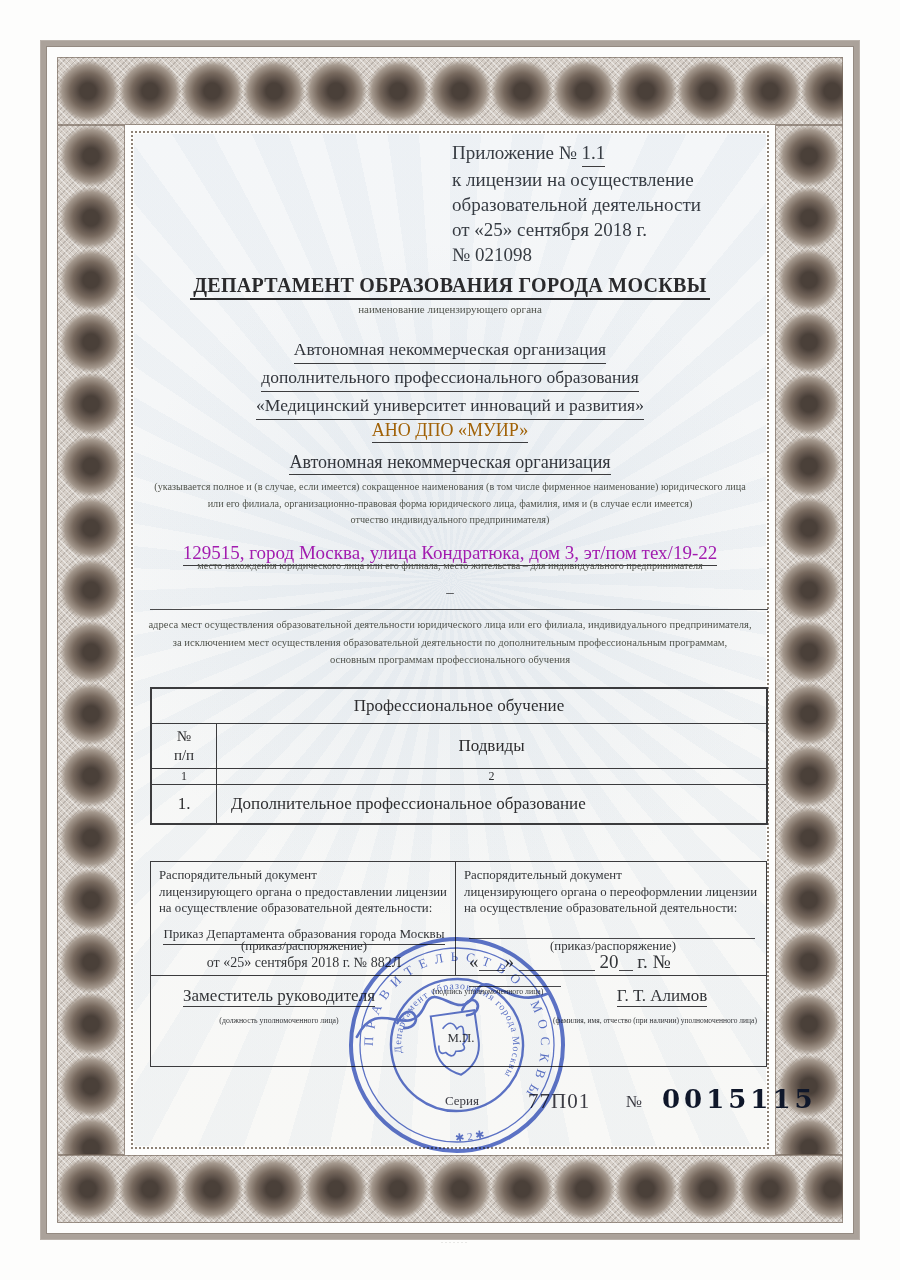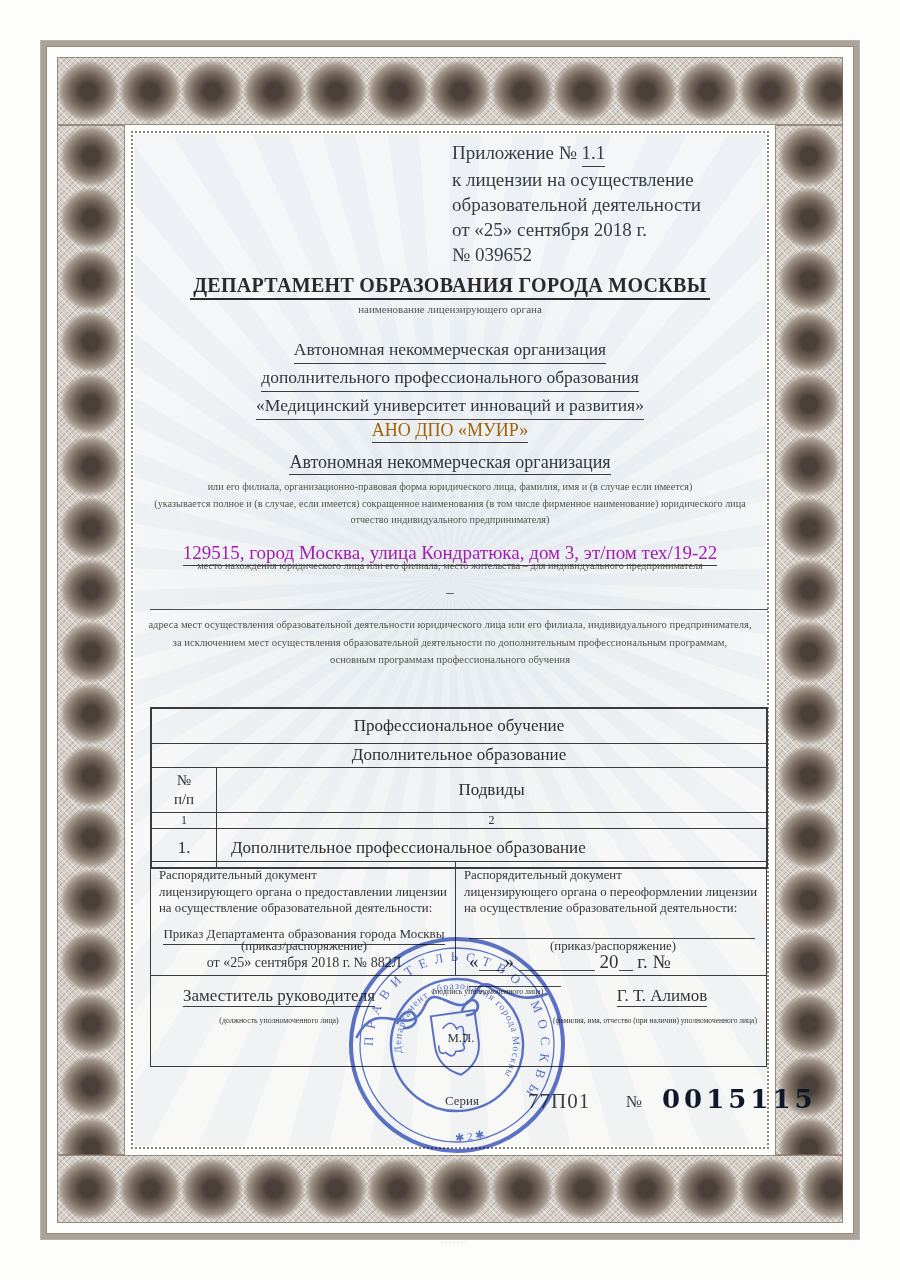--- a/index.html
+++ b/index.html
@@ -46,21 +46,21 @@
   .short{left:140px;top:420px;width:620px;font-size:18px;color:#a16207;}
   .legal{left:140px;top:452px;width:620px;font-size:18px;color:#33363c;}
   .legal-cap{left:140px;top:479px;width:620px;font-size:10.2px;line-height:16.5px;}
   .addr{left:140px;top:542px;width:620px;font-size:19px;color:#a21caf;}
   .addr-cap{left:140px;top:560px;width:620px;font-size:10.2px;}
   .dash{left:140px;top:584px;width:620px;font-size:15px;}
   .dash-rule{left:150px;top:609px;width:618px;border-top:1.5px solid #4a4a4c;}
   .places-cap{left:140px;top:616px;width:620px;font-size:10.6px;line-height:17.5px;}
 
   table.lic{position:absolute;left:150px;top:687px;width:618px;border-collapse:collapse;
-            font-size:17px;color:#2e2e30;margin-top:20px;}
+            font-size:17px;color:#2e2e30;}
   table.lic td{border:1.5px solid #3b3b3d;padding:0 4px;}
   table.lic{border:2px solid #3b3b3d;}
   td.c1{width:56px;text-align:center;}
 
   .orders{left:150px;top:861px;width:615px;height:204px;border:1.5px solid #3b3b3d;}
   .orders .blk{position:absolute;font-size:12.8px;line-height:16.5px;color:#333538;}
   .orders .divider{position:absolute;left:304px;top:0;height:114px;border-left:1.5px solid #3b3b3d;}
   .orders .midrule{position:absolute;left:0;top:113px;width:100%;border-top:1.5px solid #3b3b3d;}
   .smallcap{font-size:8px;color:#54574f;}
   .bl{display:inline-block;border-bottom:1.2px solid #47474a;height:12px;vertical-align:bottom;}
@@ -91,66 +91,63 @@
   <div class="band band-v band-right"></div>
   <div class="rope"></div>
   <div class="inner-bg"></div>
 
   <div class="abs hdr">
     <div><span>Приложение №</span>
       <span class="u">1.1</span></div>
     <div>к лицензии на осуществление</div>
     <div>образовательной деятельности</div>
     <div>от «25» сентября 2018 г.</div>
-    <div>№ 039652</div>
+    <div>№ 021098</div>
   </div>
 
   <div class="abs auth ctr">
     <div class="t">ДЕПАРТАМЕНТ ОБРАЗОВАНИЯ ГОРОДА МОСКВЫ</div>
     <div class="c cap">наименование лицензирующего органа</div>
   </div>
 
   <div class="abs org ctr">
     <div><span class="u">Автономная некоммерческая организация</span></div>
     <div><span class="u">дополнительного профессионального образования</span></div>
     <div><span class="u">«Медицинский университет инноваций и развития»</span></div>
   </div>
   <div class="abs short ctr">
     <span class="u">АНО ДПО «МУИР»</span>
   </div>
 
   <div class="abs legal ctr">
     <span class="u">Автономная некоммерческая организация</span>
   </div>
   <div class="abs legal-cap ctr cap">
+    <div>(указывается полное и (в случае, если имеется) сокращенное наименования (в том числе фирменное наименование) юридического лица</div>
     <div>или его филиала, организационно-правовая форма юридического лица, фамилия, имя и (в случае если имеется)</div>
-    <div>(указывается полное и (в случае, если имеется) сокращенное наименования (в том числе фирменное наименование) юридического лица</div>
     <div>отчество индивидуального предпринимателя)</div>
   </div>
 
   <div class="abs addr ctr">
     <span class="u">129515, город Москва, улица Кондратюка, дом 3, эт/пом тех/19-22</span>
   </div>
   <div class="abs addr-cap ctr cap">место нахождения юридического лица или его филиала, место жительства – для индивидуального предпринимателя</div>
 
   <div class="abs dash ctr">–</div>
   <div class="abs dash-rule"></div>
   <div class="abs places-cap ctr cap">
     <div>адреса мест осуществления образовательной деятельности юридического лица или его филиала, индивидуального предпринимателя,</div>
     <div>за исключением мест осуществления образовательной деятельности по дополнительным профессиональным программам,</div>
     <div>основным программам профессионального обучения</div>
   </div>
 
   <table class="lic">
     <tbody>
         <tr style="height:35px">
           <td colspan="2" class="ctr">Профессиональное обучение</td>
-        </tr>
-    <tr style="height:24px">
-          <td colspan="2" class="ctr">Дополнительное образование</td>
         </tr>
     <tr style="height:45px">
       <td class="c1" style="font-size:15px;line-height:1.25">
         <div>№</div>
         <div>п/п</div>
       </td>
       <td class="ctr">Подвиды</td>
     </tr>
     <tr style="height:16px;font-size:12px">
       <td class="c1">1</td>

